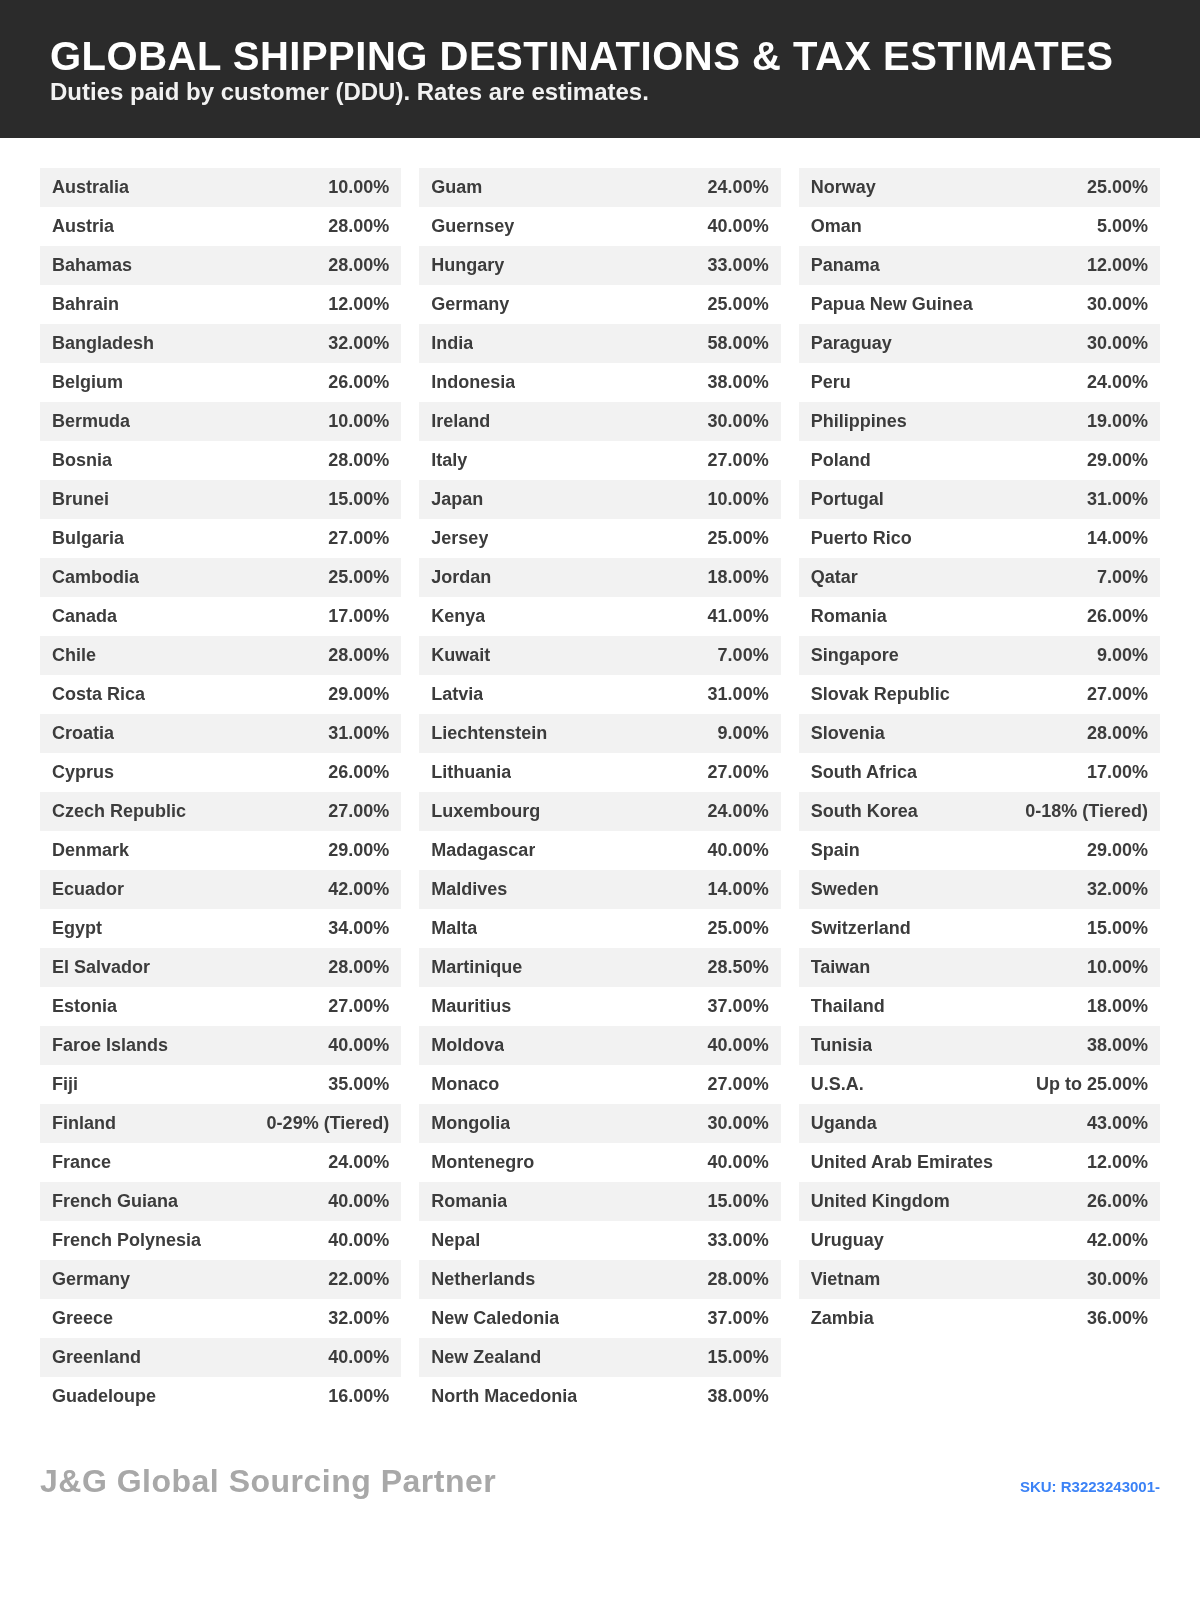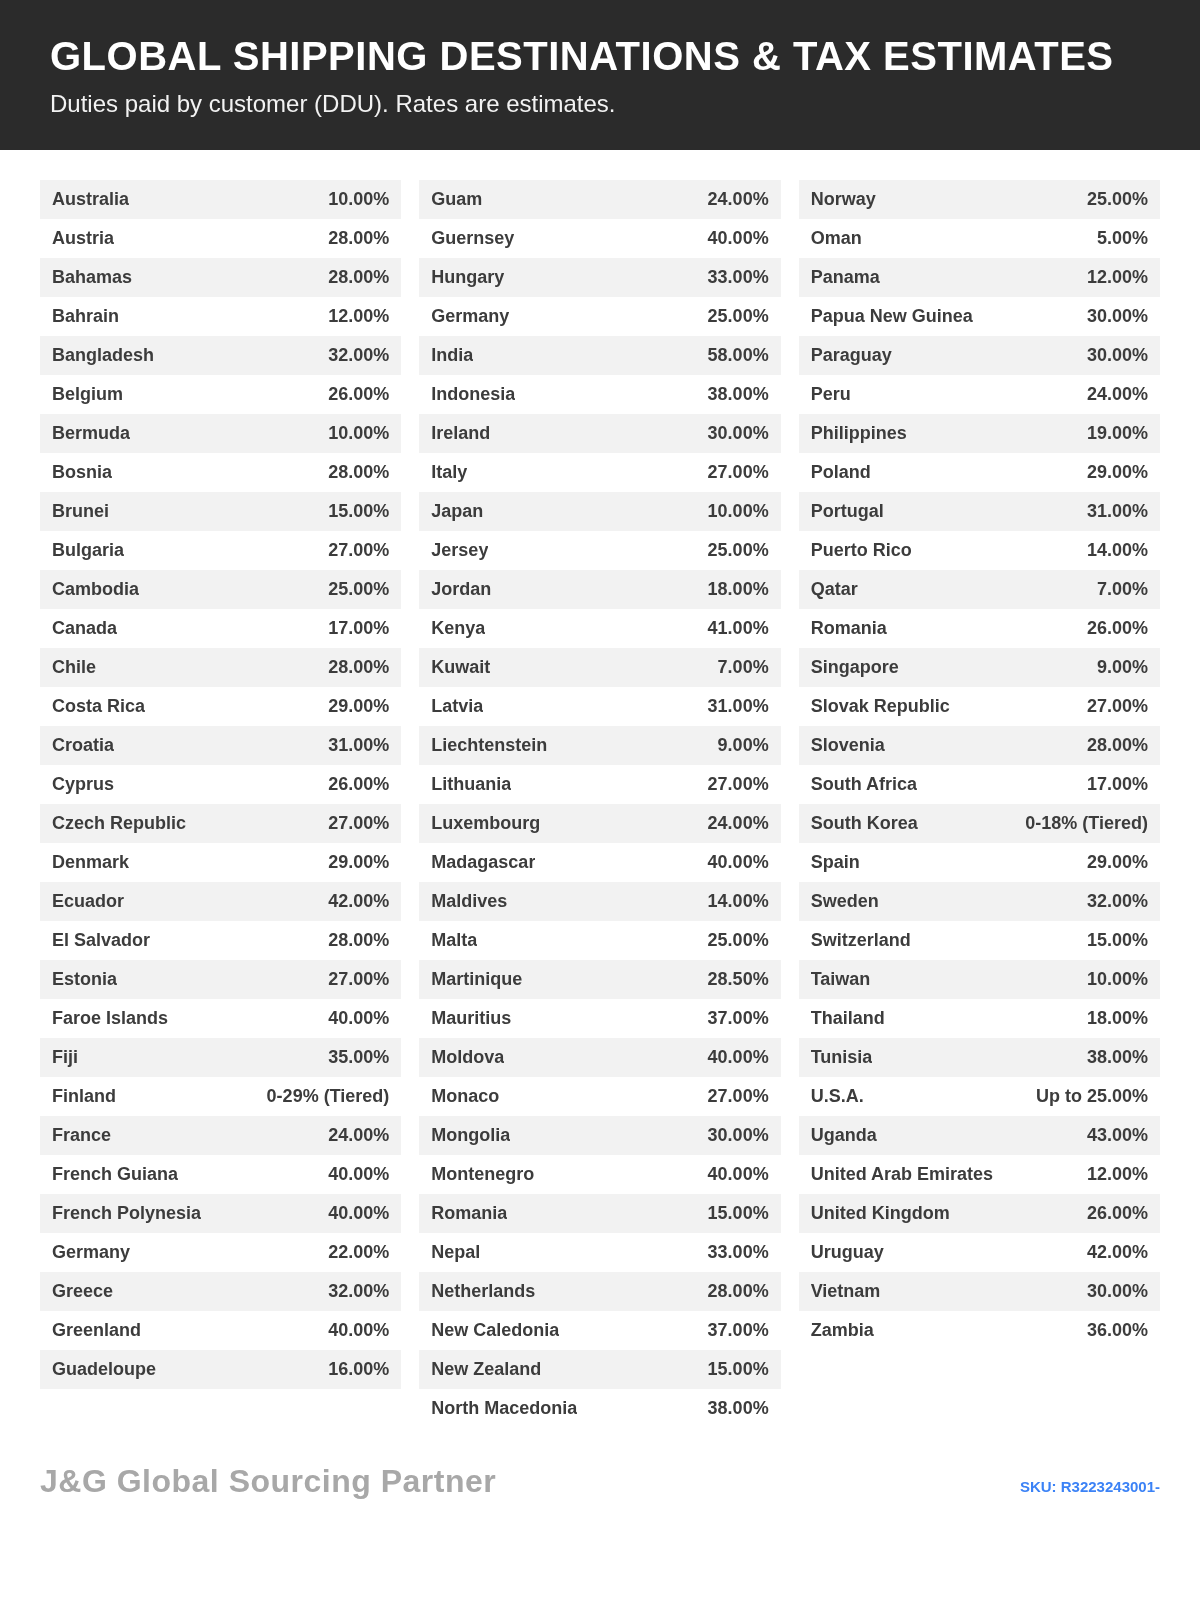--- a/index.html
+++ b/index.html
@@ -20,23 +20,23 @@
     color: #ffffff;
     padding: 34px 50px 32px 50px;
   }
   .title {
     font-size: 40px;
     font-weight: 800;
     letter-spacing: 0.5px;
     line-height: 1.1;
   }
   .subtitle {
-    margin-top: 12px;
+    margin-top: 0;
     font-size: 24px;
-    font-weight: 400;
+    font-weight: 700;
     color: #f2f2f2;
   }
   .columns {
     display: flex;
     gap: 18px;
     margin: 30px 40px 0 40px;
   }
   .col {
     flex: 1 1 0;
     min-width: 0;
@@ -166,20 +166,24 @@
         </div>
         <div class="row">
           <span class="country">Denmark</span>
           <span class="rate">29.00%</span>
         </div>
         <div class="row">
           <span class="country">Ecuador</span>
           <span class="rate">42.00%</span>
         </div>
         <div class="row">
+          <span class="country">Egypt</span>
+          <span class="rate">34.00%</span>
+        </div>
+        <div class="row">
           <span class="country">El Salvador</span>
           <span class="rate">28.00%</span>
         </div>
         <div class="row">
           <span class="country">Estonia</span>
           <span class="rate">27.00%</span>
         </div>
         <div class="row">
           <span class="country">Faroe Islands</span>
           <span class="rate">40.00%</span>

